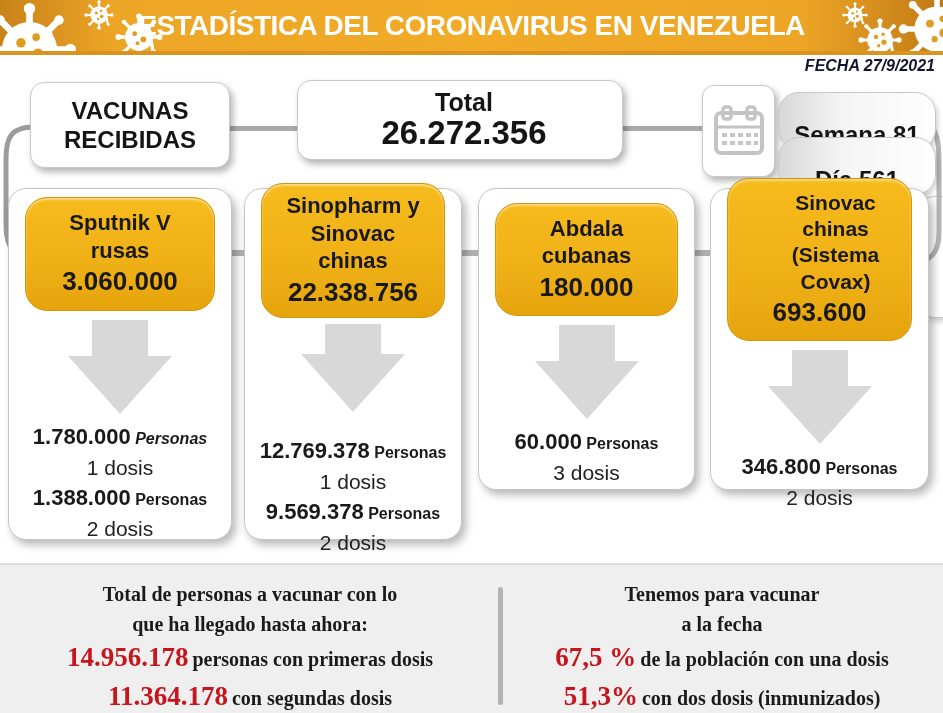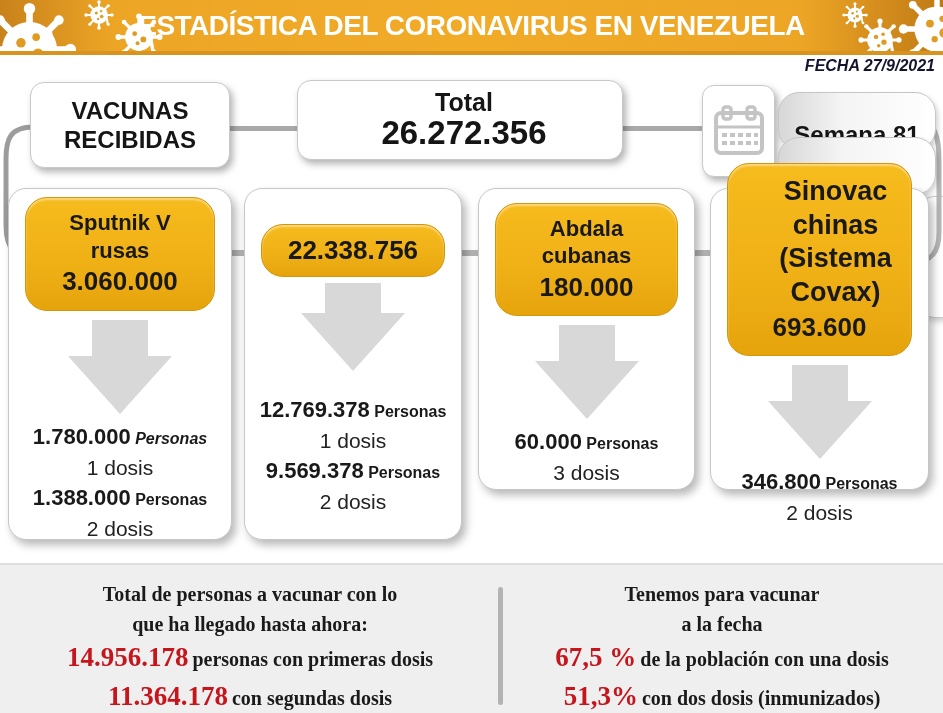--- a/index.html
+++ b/index.html
@@ -240,20 +240,25 @@
     <div class="dose-line">
       <span class="dose-num">1.388.000</span>
       <span class="dose-unit">Personas</span>
     </div>
     <div class="dosis-line">2 dosis</div>
   </div>
 </div>
 
 <div class="vcard tall" style="left:244px;width:218px;">
   <div class="goldbox" style="padding-top:8px;padding-bottom:9px;">
+    <div class="vname">
+      <div>Sinopharm y</div>
+      <div>Sinovac</div>
+      <div>chinas</div>
+    </div>
     <div class="vamount">22.338.756</div>
   </div>
   <div class="arrow" style="margin-top:6px;">
       <div class="shaft" style="height:30px;"></div>
       <div class="head"></div>
     </div>
   <div class="doses" style="margin-top:24px;">
     <div class="dose-line">
       <span class="dose-num">12.769.378</span>
       <span class="dose-unit">Personas</span>
@@ -283,21 +288,21 @@
     <div class="dose-line">
       <span class="dose-num">60.000</span>
       <span class="dose-unit">Personas</span>
     </div>
     <div class="dosis-line">3 dosis</div>
   </div>
 </div>
 
 <div class="vcard short" style="left:710px;width:219px;">
   <div class="goldbox">
-    <div class="vname" style="font-size:27px;margin-left:32px;">
+    <div class="vname" style="font-size:21px;margin-left:32px;">
       <div>Sinovac chinas</div>
       <div>(Sistema Covax)</div>
     </div>
     <div class="vamount">693.600</div>
   </div>
   <div class="arrow">
       <div class="shaft"></div>
       <div class="head"></div>
     </div>
   <div class="doses">

